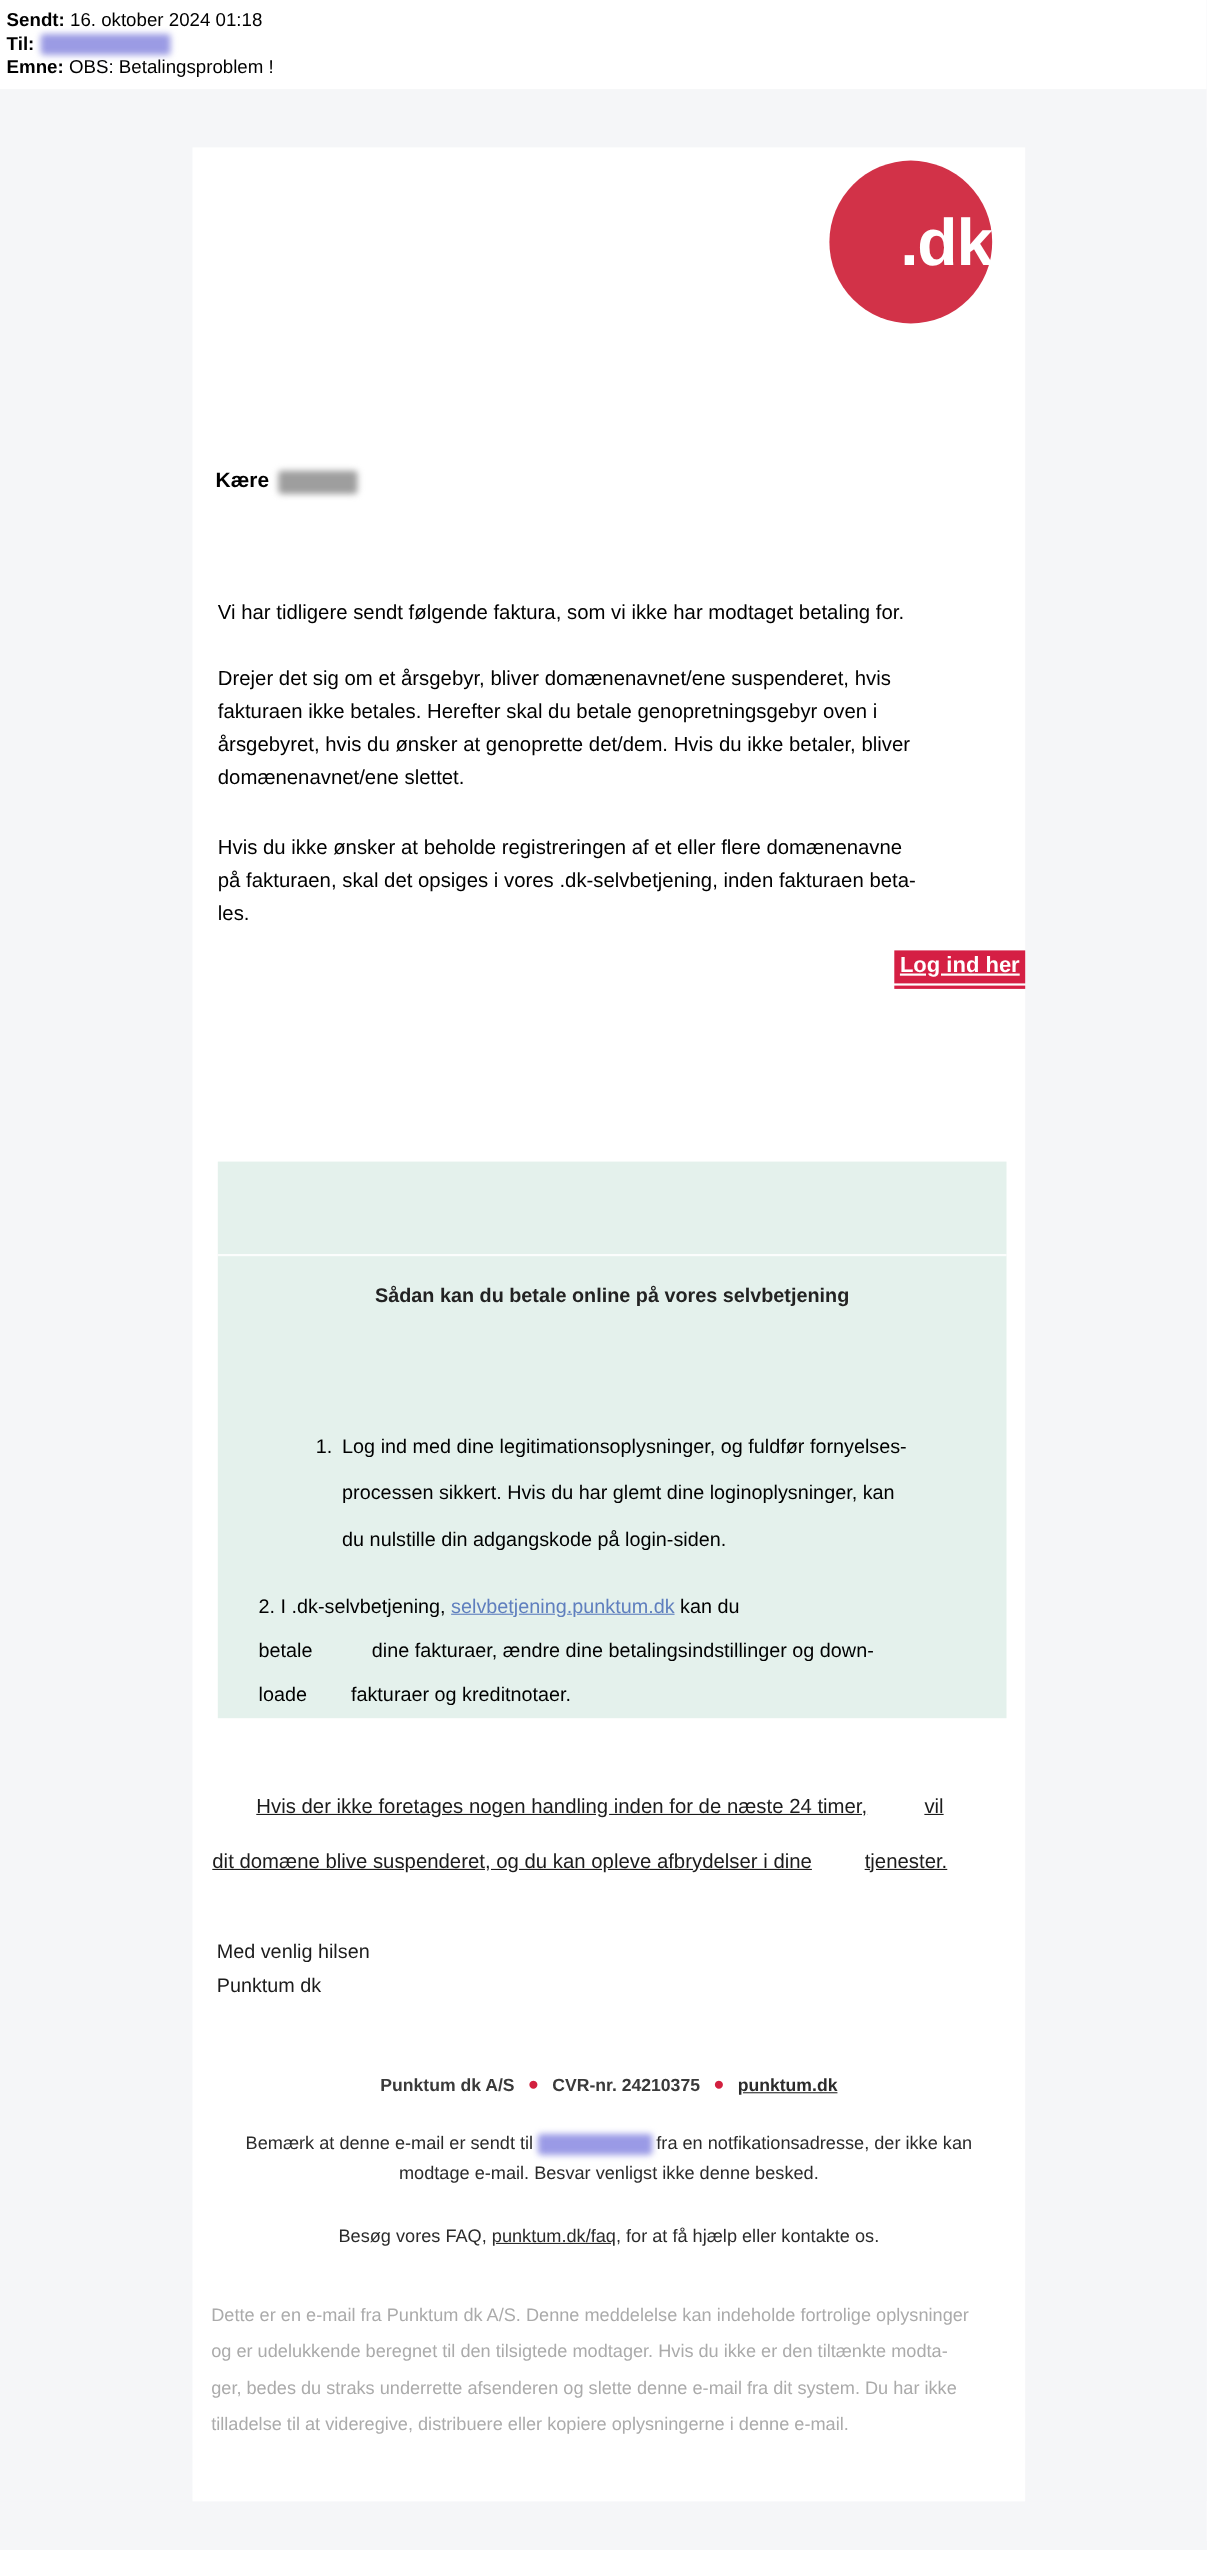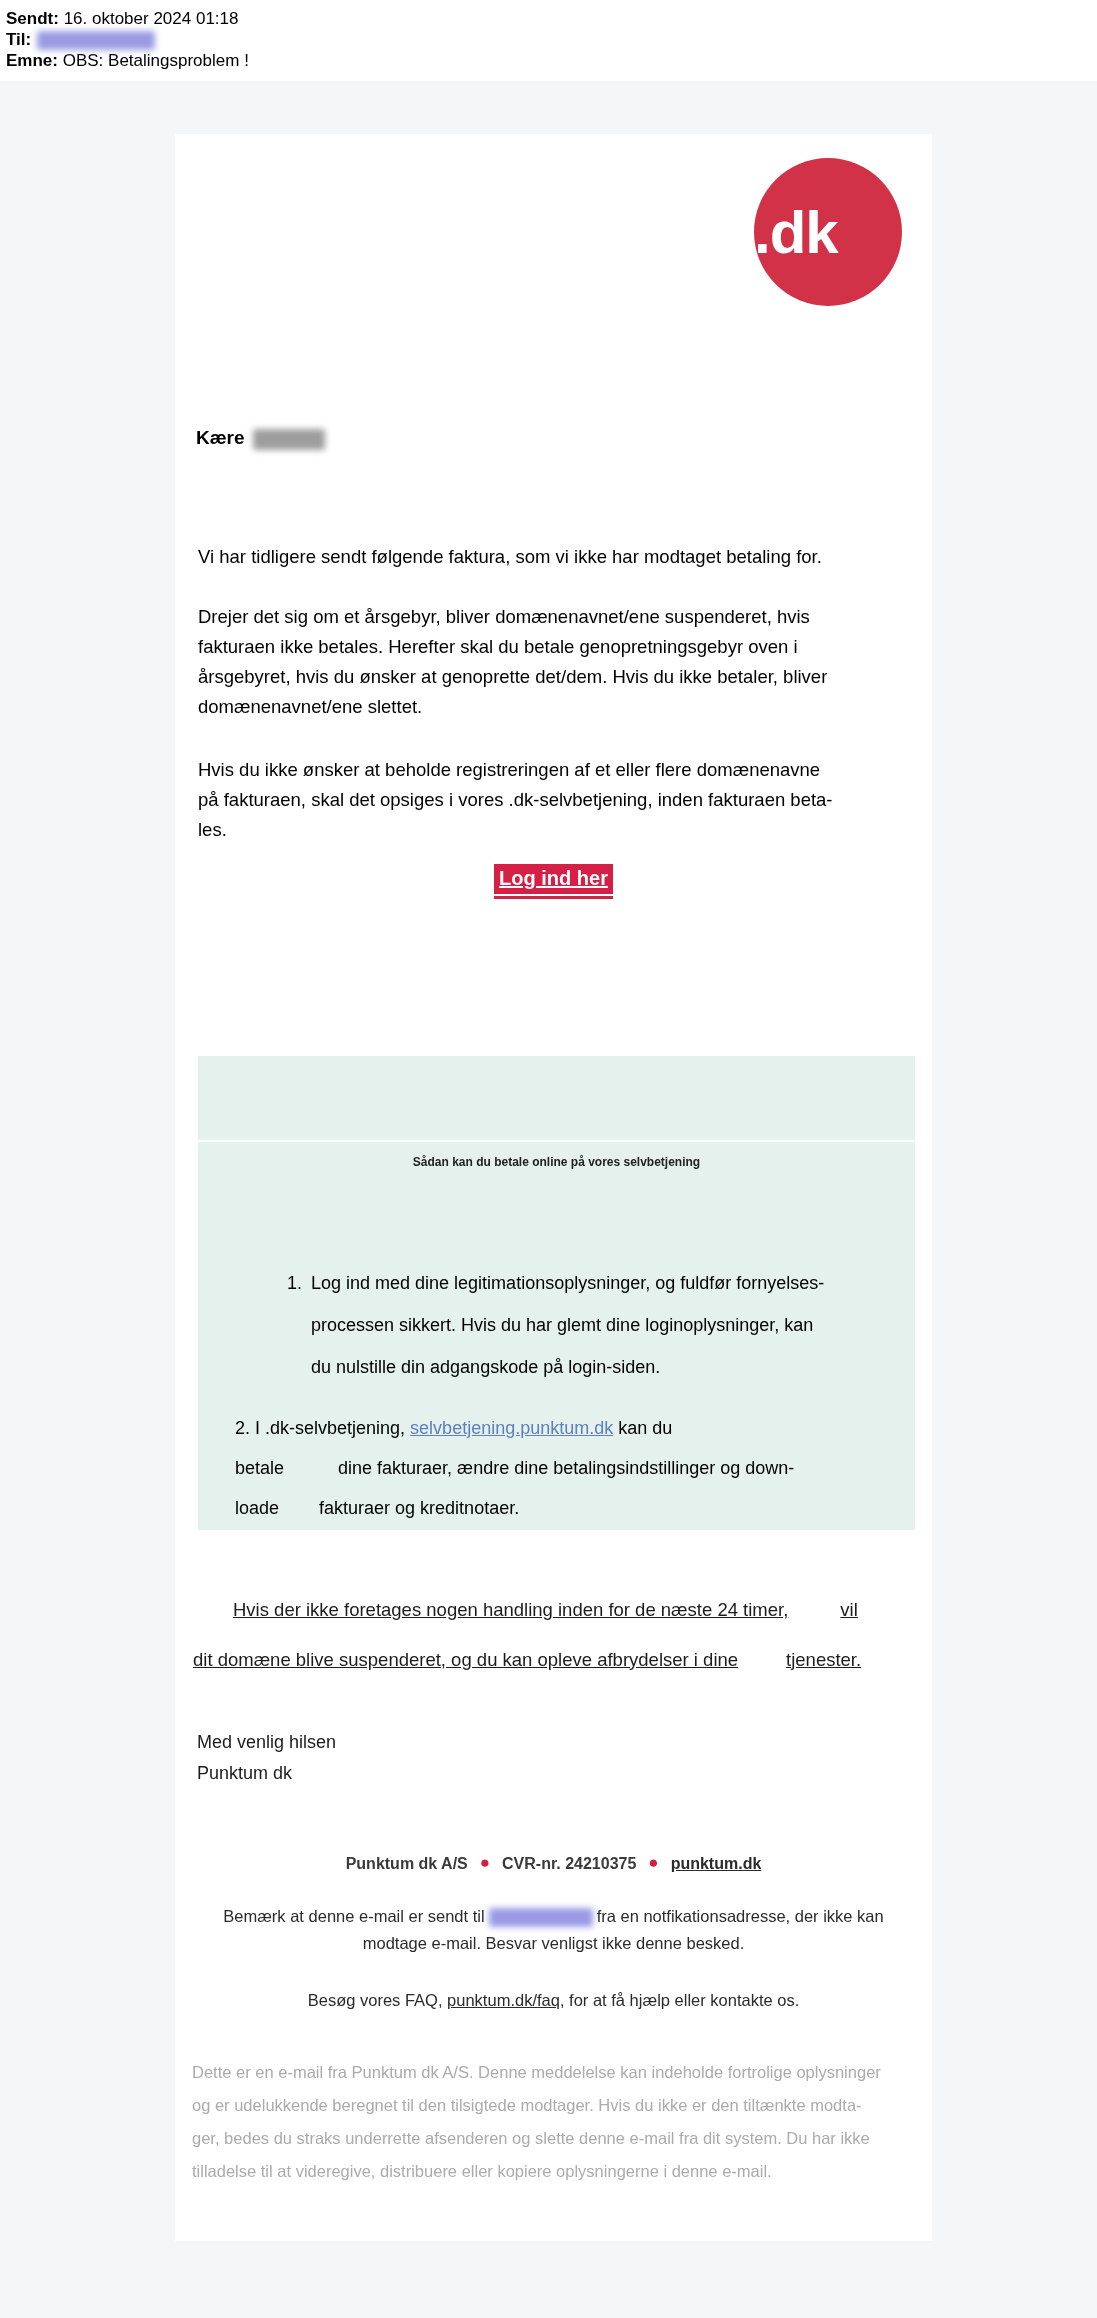--- a/index.html
+++ b/index.html
@@ -24,59 +24,59 @@
   .card{
     position:relative;
     width:757px;
     margin-left:175px;
     margin-top:53px;
     background:#ffffff;
     display:flow-root;
     padding-bottom:53px;
   }
   .logo{
-    position:absolute;top:24px;right:30px;
+    position:absolute;top:12px;right:30px;
     width:148px;height:148px;border-radius:50%;
     background:#d23248;
-    display:flex;align-items:center;justify-content:flex-start;
+    display:flex;align-items:center;justify-content:flex-end;
   }
   .logo span{
     color:#fff;font-weight:700;font-size:60px;letter-spacing:-1px;
     font-family:"Liberation Sans", sans-serif;
   }
   .greeting{margin:292px 0 0 21px;font-size:19px;font-weight:700;line-height:24px;}
   .body-par{
     margin-left:23px;width:720px;
     font-size:18.5px;line-height:30px;
     white-space:pre-line;
   }
   .p-intro{margin-top:92px;}
   .p-susp{margin-top:30px;}
   .p-cancel{margin-top:33px;}
-  .btn-row{text-align:center;}
+  .btn-row{text-align:right;}
   .btn-outer{display:inline-block;border-bottom:3px solid #d51f44;padding-bottom:2px;}
   .login-btn{
     display:inline-block;background:#d51f44;color:#ffffff;
     font-size:20px;font-weight:700;
     padding:3px 5px 4px 5px;
     text-decoration:underline;
     cursor:pointer;
   }
   
   .mint-box{
     margin:157px 0 0 23px;width:717px;
     background:#e4f1ec;
     box-sizing:border-box;
     padding-bottom:2px;
   }
   .mint-top{height:84px;}
   .mint-divider{height:2px;background:rgba(255,255,255,.85);}
   .mint-heading{
-    text-align:center;font-weight:700;font-size:12px;line-height:24px;
-    padding:8px 0;color:#222;
+    text-align:center;font-weight:700;font-size:18px;line-height:24px;
+    padding:24px 0;color:#222;
   }
   .step1{margin:80px 0 0 89px;display:flex;}
   .step1-num{font-size:18px;line-height:42px;width:24px;flex:none;}
   .step1-text{font-size:18px;line-height:42px;white-space:pre-line;}
   .step2{margin:20px 0 0 37px;font-size:18px;line-height:40px;}
   .step2 .soft-link{color:#5f7fbe;text-decoration:underline;text-align:center;}
   .gap54{display:inline-block;width:54px;}
   .gap40{display:inline-block;width:40px;}
   .gap52{display:inline-block;width:52px;}
   .gap48{display:inline-block;width:48px;}

